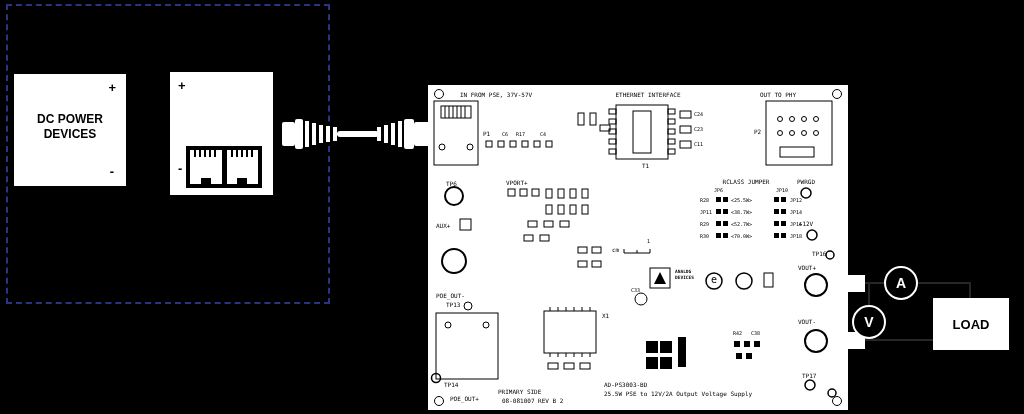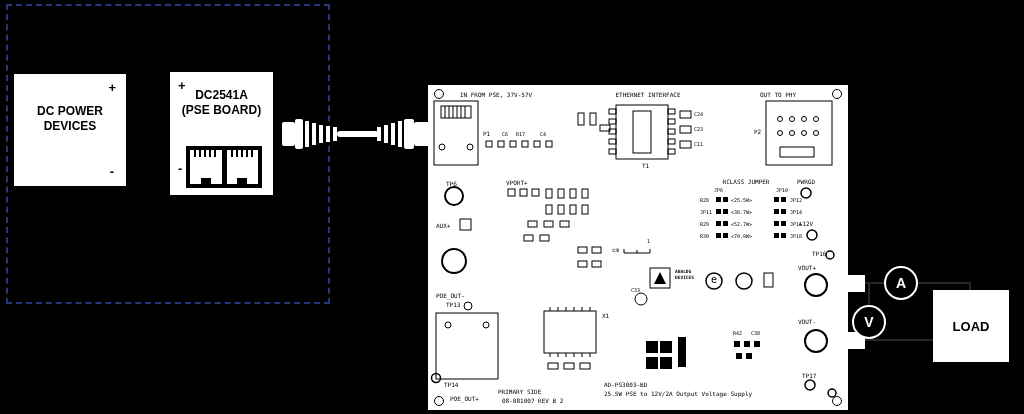--- a/index.html
+++ b/index.html
@@ -5,41 +5,41 @@
   *{margin:0;padding:0;box-sizing:border-box}
   html,body{width:1024px;height:414px}
   body{background:#000;position:relative;font-family:"Liberation Sans",sans-serif;overflow:hidden}
   .abs{position:absolute}
   .dashed-outline{left:6px;top:4px;width:324px;height:300px;border:2px dashed #2a3580}
   .wbox{background:#fff;color:#000;position:absolute}
   .dc-box{left:14px;top:74px;width:112px;height:112px}
   .pse-box{left:170px;top:72px;width:103px;height:123px}
   .boxtitle{text-align:center;font-weight:bold;font-size:12px;line-height:1.25}
   .boxtitle span{display:block}
-  .dc-box .boxtitle{padding-top:30px}
+  .dc-box .boxtitle{padding-top:38px}
   .pse-box .boxtitle{padding-top:16px}
   .sign{position:absolute;font-weight:bold;font-size:13px;line-height:1}
   .dc-box .plus{top:7px;right:10px}
   .dc-box .minus{bottom:8px;right:12px}
   .pse-box .plus{top:7px;left:8px}
   .pse-box .minus{top:90px;left:8px}
   .jacks{position:absolute;left:16px;top:74px;width:76px;height:42px;background:#000;display:flex;gap:5px;padding:4px}
   .jack{flex:1;background:#fff;position:relative}
   .jack .teeth{position:absolute;left:4px;right:4px;top:0;height:7px;background:repeating-linear-gradient(90deg,#000 0 2px,#fff 2px 5px)}
   .jack .notch{position:absolute;left:50%;bottom:0;width:10px;height:6px;margin-left:-5px;background:#000}
   .cable{position:absolute;left:280px;top:110px;width:152px;height:52px}
   .pcb{position:absolute;left:428px;top:85px;width:440px;height:325px}
   #pcb-labels{position:absolute;left:0;top:0;width:420px;height:325px}
   .pcb-label{position:absolute;font-family:"DejaVu Sans Mono",monospace;font-size:6px;line-height:1;color:#000;white-space:nowrap}
   .pcb-label.ctr{transform:translateX(-50%)}
   .pcb-label.bold{font-weight:bold}
   .meter{position:absolute;width:34px;height:34px;border:2px solid #fff;border-radius:50%;color:#fff;font-weight:bold;font-size:14px;display:flex;align-items:center;justify-content:center;background:#000}
   .ammeter{left:884px;top:266px}
   .voltmeter{left:852px;top:305px}
-  .load-box{left:933px;top:290px;width:76px;height:72px;display:flex;align-items:center;justify-content:center;font-weight:bold;font-size:13px}
+  .load-box{left:933px;top:298px;width:76px;height:52px;display:flex;align-items:center;justify-content:center;font-weight:bold;font-size:13px}
   .wires{position:absolute;left:0;top:0;pointer-events:none}
 </style>
 </head>
 <body>
 
 <svg class="wires" width="1024" height="414">
   <g stroke="#262626" stroke-width="2" fill="none">
     <path d="M858,283 H884"></path>
     <path d="M918,283 H970 V298"></path>
     <path d="M858,340 H933"></path>
@@ -53,24 +53,20 @@
   <span class="sign plus">+</span>
   <div class="boxtitle">
     <span>DC POWER</span>
     <span>DEVICES</span>
   </div>
   <span class="sign minus">-</span>
 </div>
 
 <div class="wbox pse-box">
   <span class="sign plus">+</span>
-  <div class="boxtitle">
-    <span>DC2541A</span>
-    <span>(PSE BOARD)</span>
-  </div>
   <span class="sign minus">-</span>
   <div class="jacks">
     <div class="jack">
         <div class="teeth"></div>
         <div class="notch"></div>
       </div>
     <div class="jack">
         <div class="teeth"></div>
         <div class="notch"></div>
       </div>

